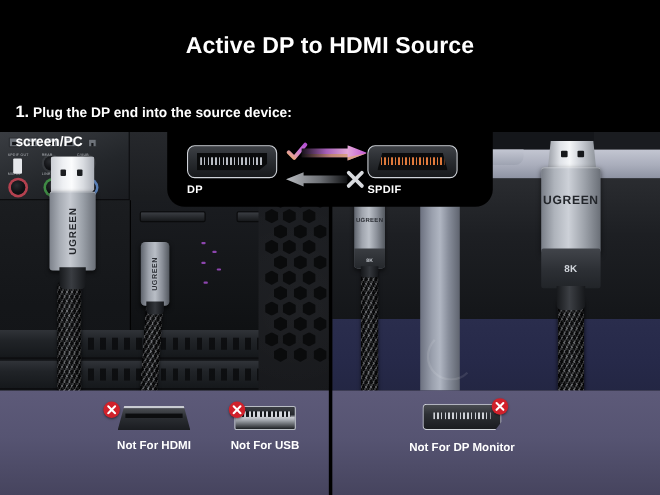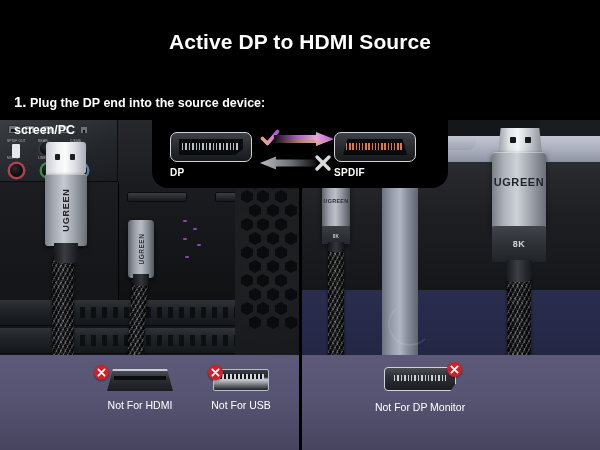--- a/index.html
+++ b/index.html
@@ -181,21 +181,21 @@
   .check{ position:absolute; left:0px; top:-2px; width:20px; height:20px; }
   .xmark{ position:absolute; left:54px; top:24px; width:18px; height:18px; }
 
   
   .warn{ position:absolute; left:0; top:235px; width:600px; height:95px; z-index:20; }
   .warn-left{ position:absolute; left:0; top:0; width:299px; height:95px;
     background:linear-gradient(180deg,#5d5a79 0%,#565472 45%,#46445e 100%); }
   .warn-right{ position:absolute; left:302px; top:0; width:298px; height:95px;
     background:linear-gradient(180deg,#5d5a79 0%,#565472 45%,#46445e 100%); }
   .warn-item{ position:absolute; text-align:center; }
-  .wlabel{ font-size:10.5px; font-weight:normal; color:#fff; line-height:14px; white-space:nowrap; }
+  .wlabel{ font-size:10.5px; font-weight:bold; color:#fff; line-height:14px; white-space:nowrap; }
   .badge{ position:absolute; width:15px; height:15px; border-radius:50%; background:#d0212b;
     box-shadow:0 1px 2px rgba(0,0,0,.45); z-index:5; }
   .badge svg{ position:absolute; left:3px; top:3px; }
 
   .pictoport{ position:relative; margin:0 auto; }
   .p-hdmi{ width:66px; height:22px;
     background:linear-gradient(180deg,#4a4d52 0%,#2b2e33 40%,#1a1c20 100%);
     clip-path:polygon(9% 0,91% 0,100% 100%,0 100%);
     border-top:2px solid #c9ccd2; }
   .p-hdmi::after{ content:""; position:absolute; left:7px; right:7px; top:5px; height:4px; background:#0c0d0f; }

